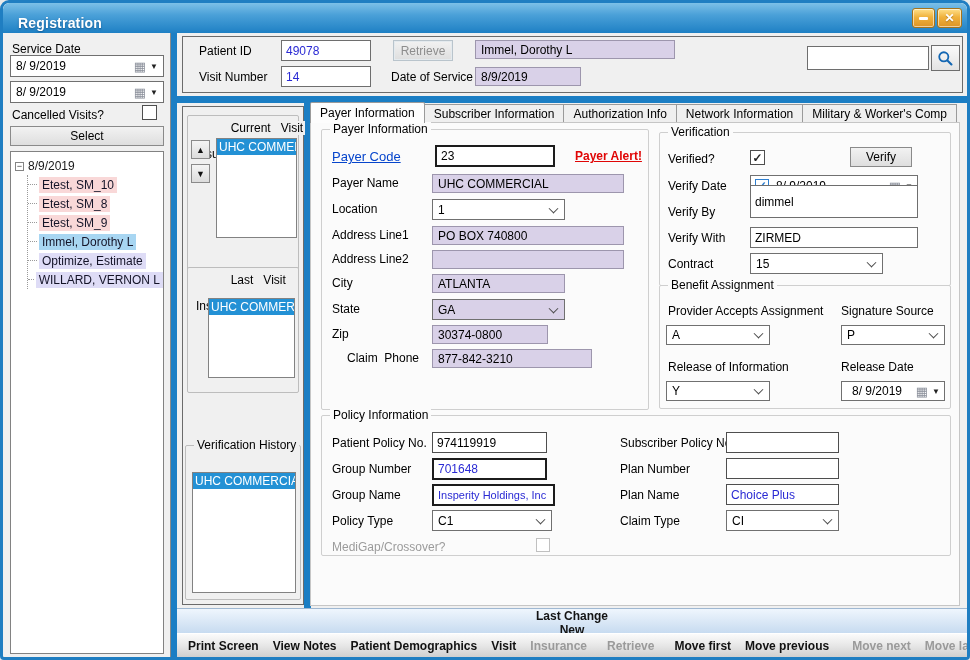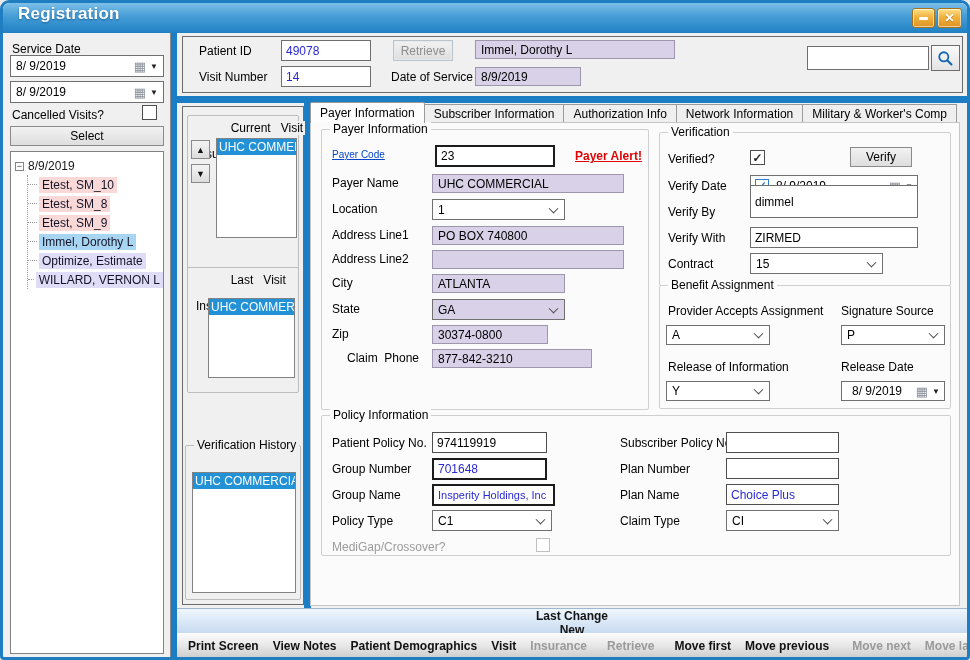--- a/index.html
+++ b/index.html
@@ -5,21 +5,21 @@
   * { margin:0; padding:0; box-sizing:border-box; }
   body { font-family:"Liberation Sans",sans-serif; background:#e9e9e9; }
   .window { position:relative; width:970px; height:660px; border:3px solid #1f7ec2;
             border-radius:9px 9px 4px 4px; background:#f0f0f0; overflow:hidden; }
   .content { position:absolute; left:0; top:0; width:964px; height:654px; }
 
   
   .titlebar { position:absolute; left:0; top:0; width:964px; height:30px;
     background:linear-gradient(180deg,#7cc0e8 0%,#4aa0d8 40%,#1e80c4 100%);
     border-radius:6px 6px 0 0; }
-  .title-text { position:absolute; left:15px; top:1px; color:#fff; font-size:17px; font-weight:bold;
+  .title-text { position:absolute; left:15px; top:12px; color:#fff; font-size:14px; font-weight:bold;
     text-shadow:0 1px 2px rgba(0,50,100,.55); letter-spacing:.2px;text-align:center; }
   .win-btn { position:absolute; top:5px; height:20px; border:1px solid #a5731c; border-radius:3px;
     background:linear-gradient(180deg,#ffe08a 0%,#f0b23c 45%,#dd9426 100%);
     box-shadow:inset 0 0 0 1px rgba(255,255,255,.55); display:flex; align-items:center; justify-content:center;
     cursor:default; }
   .btn-min { left:909px; width:23px; }
   .btn-close { left:934px; width:25px; }
   .min-glyph { width:9px; height:3px; background:#fff; border-radius:1px; }
   .close-glyph { color:#fff; font-size:12px; font-weight:bold; line-height:1; text-shadow:0 1px 1px rgba(120,70,0,.5); }
 
@@ -43,21 +43,21 @@
   .dd-ar { font-size:8px; color:#222; margin-left:4px; }
   .cb { position:absolute; width:15px; height:15px; background:#fff; border:1px solid #4e4e4e;
     display:flex; align-items:center; justify-content:center; font-size:12px; font-weight:bold; color:#222; }
   .cb.blue { border:1px solid #2e7fd0; color:#2e7fd0; }
   .cb.dis { border:1px solid #c0c0c0; }
   .btn { position:absolute; background:linear-gradient(180deg,#f2f2f2,#dedede); border:1px solid #8a8a8a;
     font-size:12px; color:#000; display:flex; align-items:center; justify-content:center; cursor:default; }
   .btn.disabled { color:#8d8d8d; border:1px solid #b9c4cc; box-shadow:0 0 0 1px #e4eaee inset; }
   .groupbox { position:absolute; border:1px solid #cfcfcf; border-radius:2px; }
   .gcap { position:absolute; top:-8px; left:8px; background:inherit; font-size:12px; color:#000; padding:0 3px; white-space:pre; }
-  .link { color:#0645cc; text-decoration:underline; font-size:10px; cursor:pointer; }
+  .link { color:#0645cc; text-decoration:underline; font-size:13px; cursor:pointer; }
   .alert { color:#e00505; text-decoration:underline; font-size:12px; font-weight:bold; cursor:pointer; }
 
   
   .sidebar { position:absolute; left:1px; top:30px; width:166px; height:624px; background:#f0f0f0; }
   .dtp { position:absolute; left:6px; width:154px; height:22px; background:#fff; border:1px solid #707070;
     font-size:12px; display:flex; align-items:center; padding:0 5px; }
   .select-btn { left:6px; top:93px; width:154px; height:20px; }
   .treebox { position:absolute; left:6px; top:118px; width:154px; height:503px; background:#fff; border:1px solid #828282;
     font-size:12px; overflow:hidden; padding:5px 0 0 4px; }
   .troot { display:flex; align-items:center; gap:4px; color:#1a1a1a; height:18px; }

